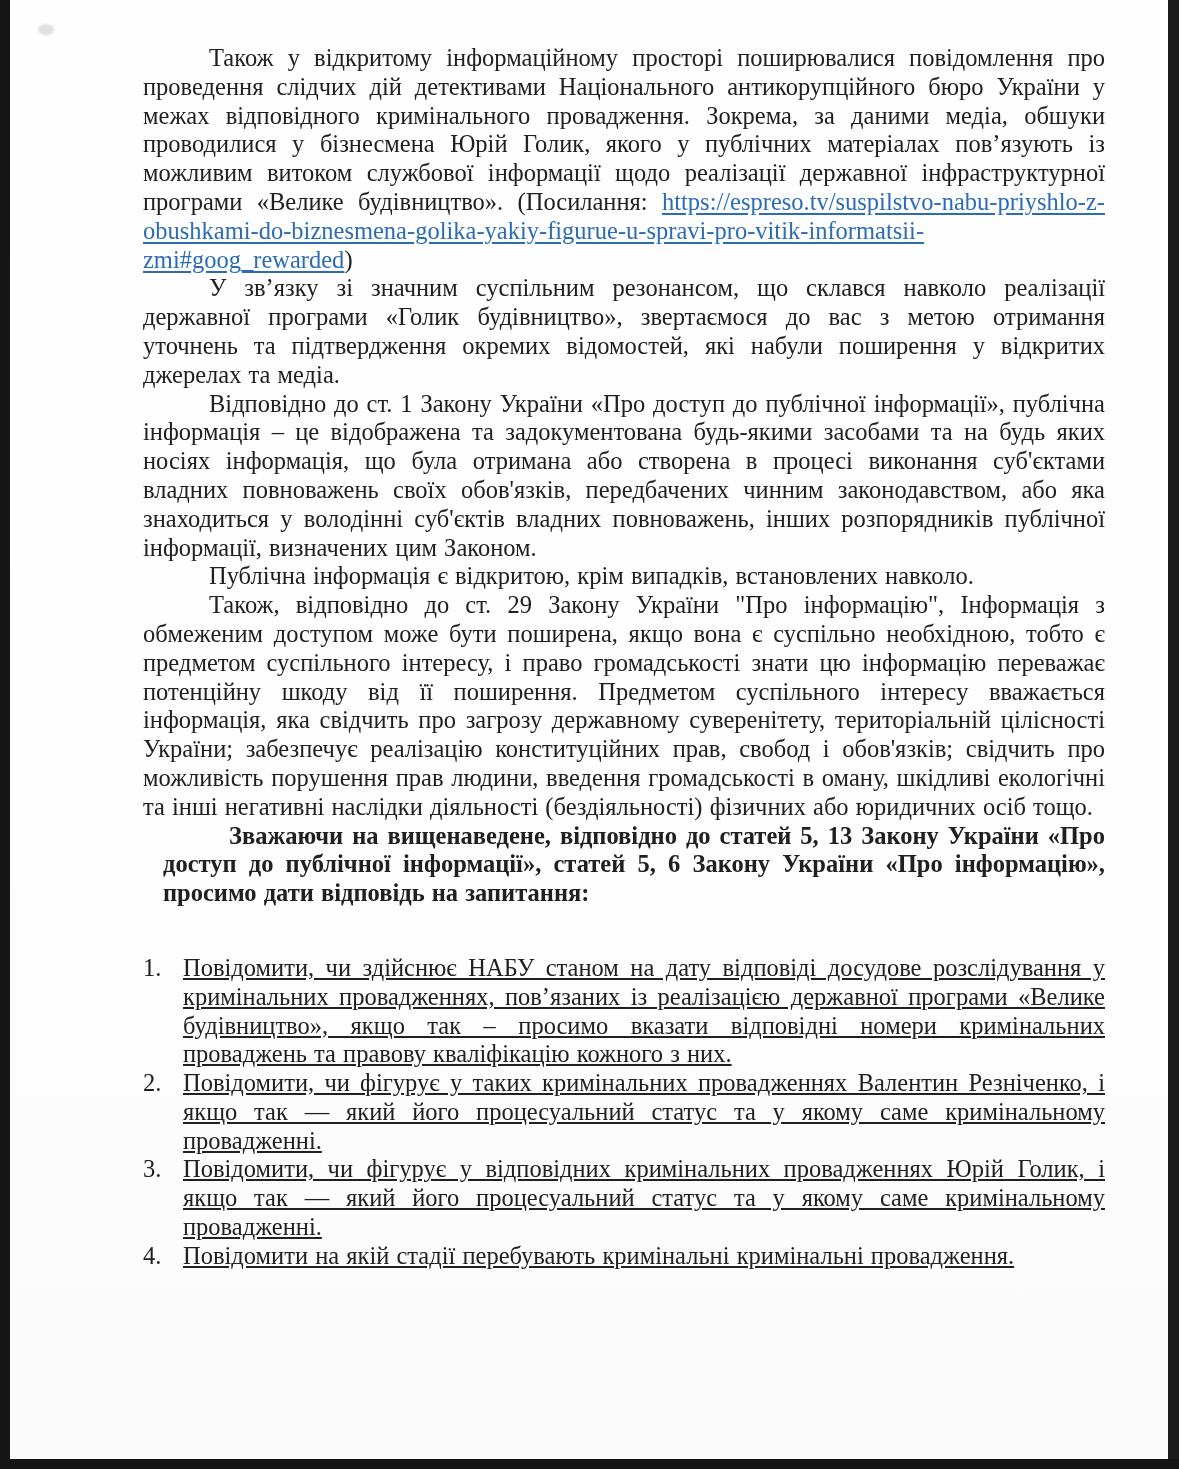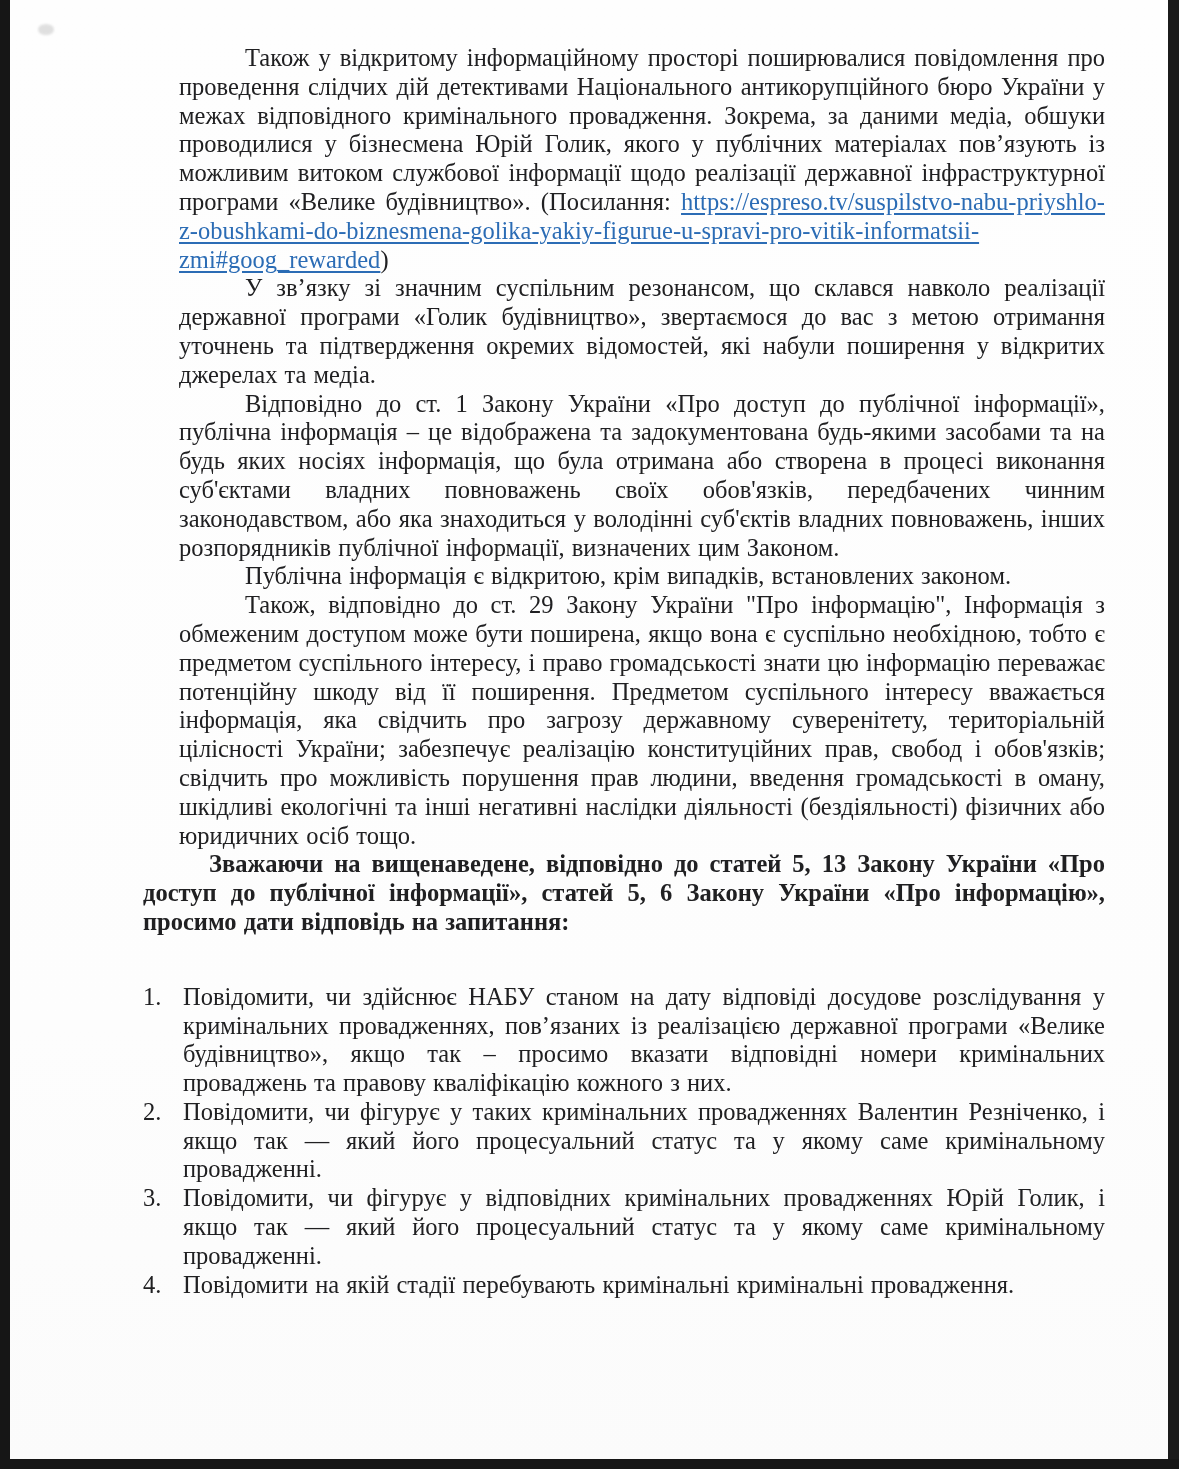--- a/index.html
+++ b/index.html
@@ -23,49 +23,49 @@
     background:#c7c7c7; border-radius:50%; opacity:.55; filter:blur(1px);
   }
   .content {
     position:absolute; left:143px; top:44px; width:962px;
     color:#202022;
     font-size:24.5px;
     line-height:28.8px;
     text-align:justify;
     word-spacing:1px;
   }
-  .body-para { text-indent:66px; overflow-wrap:break-word;margin-left:36px; }
-  .bold-para { text-indent:66px; font-weight:bold; }
+  .body-para { text-indent:66px; overflow-wrap:break-word; }
+  .bold-para { text-indent:66px; font-weight:bold;margin-left:20px; }
   .doc-link {
     color:#2b6cb5;
     text-decoration:underline;
     text-decoration-color:#2b6cb5;
     text-underline-offset:3px;
     overflow-wrap:break-word;
   }
   .questions { margin-top:46px; }
   .q-item { display:flex; }
   .q-num  { flex:0 0 40px; text-align:left; }
-  .q-text { flex:1; text-align:justify; }
+  .q-text { flex:1; text-align:justify;text-decoration:underline; }
 </style>
 </head>
 <body>
 
 <div class="page">
   <div class="smudge"></div>
 
   <div class="content">
 
     <p class="body-para"><span>Також у відкритому інформаційному просторі поширювалися повідомлення про проведення слідчих дій детективами Національного антикорупційного бюро України у межах відповідного кримінального провадження. Зокрема, за даними медіа, обшуки проводилися у бізнесмена Юрій Голик, якого у публічних матеріалах пов’язують із можливим витоком службової інформації щодо реалізації державної інфраструктурної програми «Велике будівництво». (Посилання: </span><a class="doc-link" href="#">https://espreso.tv/suspilstvo-nabu-priyshlo-z-obushkami-do-biznesmena-golika-yakiy-figurue-u-spravi-pro-vitik-informatsii-zmi#goog_rewarded</a><span>)</span></p>
 
     <p class="body-para">У зв’язку зі значним суспільним резонансом, що склався навколо реалізації державної програми «Голик будівництво», звертаємося до вас з метою отримання уточнень та підтвердження окремих відомостей, які набули поширення у відкритих джерелах та медіа.</p>
 
     <p class="body-para">Відповідно до ст. 1 Закону України «Про доступ до публічної інформації», публічна інформація – це відображена та задокументована будь-якими засобами та на будь яких носіях інформація, що була отримана або створена в процесі виконання суб'єктами владних повноважень своїх обов'язків, передбачених чинним законодавством, або яка знаходиться у володінні суб'єктів владних повноважень, інших розпорядників публічної інформації, визначених цим Законом.</p>
 
-    <p class="body-para">Публічна інформація є відкритою, крім випадків, встановлених законом.</p>
+    <p class="body-para">Публічна інформація є відкритою, крім випадків, встановлених навколо.</p>
 
 
     <p class="body-para">Також, відповідно до ст. 29 Закону України "Про інформацію", Інформація з обмеженим доступом може бути поширена, якщо вона є суспільно необхідною, тобто є предметом суспільного інтересу, і право громадськості знати цю інформацію переважає потенційну шкоду від її поширення. Предметом суспільного інтересу вважається інформація, яка свідчить про загрозу державному суверенітету, територіальній цілісності України; забезпечує реалізацію конституційних прав, свобод і обов'язків; свідчить про можливість порушення прав людини, введення громадськості в оману, шкідливі екологічні та інші негативні наслідки діяльності (бездіяльності) фізичних або юридичних осіб тощо.</p>
 
     <p class="bold-para">Зважаючи на вищенаведене, відповідно до статей 5, 13 Закону України «Про доступ до публічної інформації», статей 5, 6 Закону України «Про інформацію», просимо дати відповідь на запитання:</p>
 
     <div class="questions">
       <div class="q-item">
         <span class="q-num">1.</span>
         <span class="q-text">Повідомити, чи здійснює НАБУ станом на дату відповіді досудове розслідування у кримінальних провадженнях, пов’язаних із реалізацією державної програми «Велике будівництво», якщо так – просимо вказати відповідні номери кримінальних проваджень та правову кваліфікацію кожного з них.</span>

